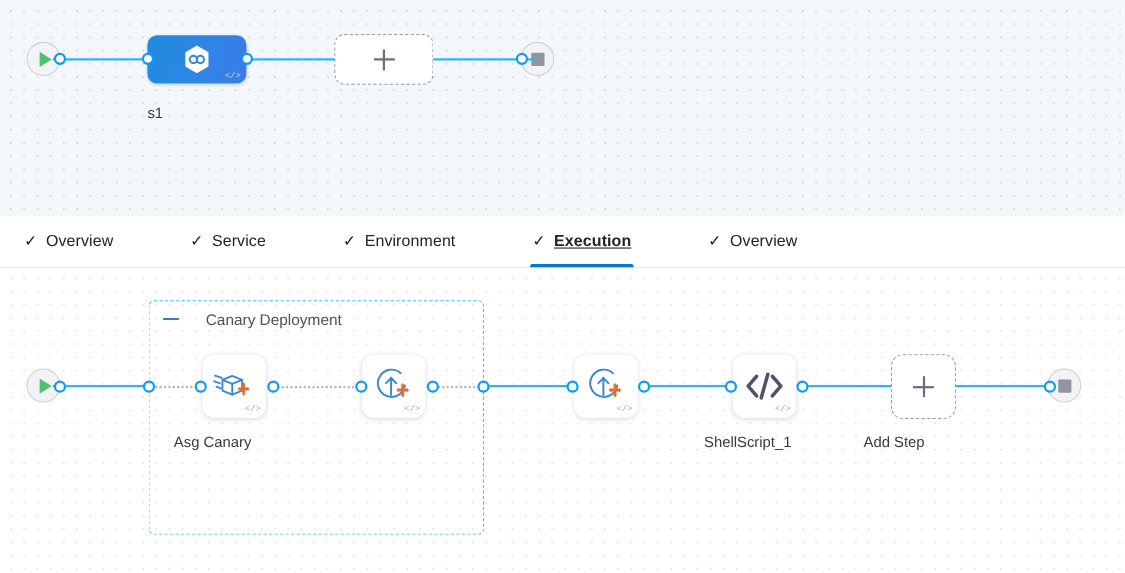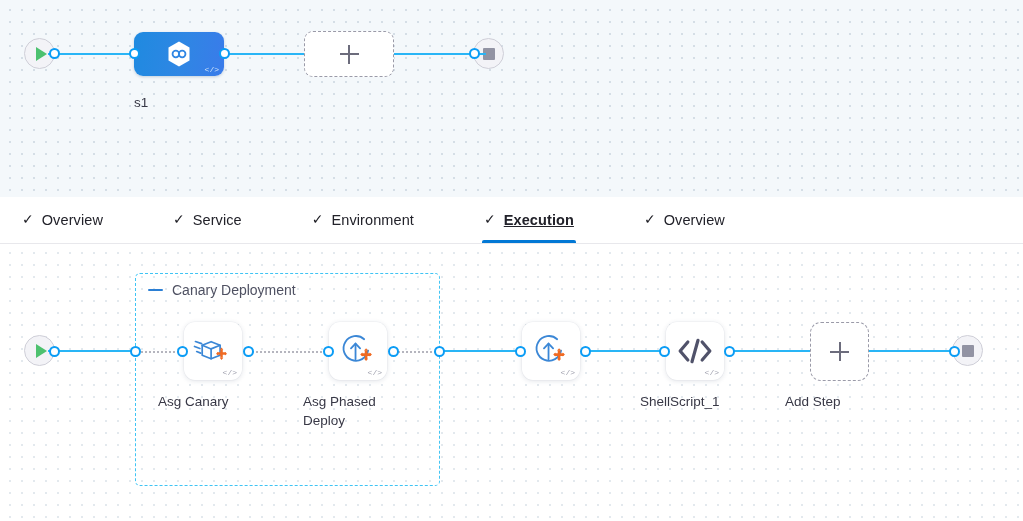--- a/index.html
+++ b/index.html
@@ -148,21 +148,21 @@
   
   .step-group {
     position: absolute;
     border: 1.6px dashed #3fc4f4;
     border-radius: 5px;
     background: rgba(255,255,255,0);
     z-index: 0;
   }
   .group-header {
     position: absolute;
-    display: flex; align-items: center; gap: 9px;
+    display: flex; align-items: center; gap: 24px;
     font-size: 14px; color: #4f5162;
     cursor: pointer;
   }
   .group-collapse {
     display: inline-block; width: 15px; height: 2.3px;
     background: #2b7fd4; border-radius: 2px;
   }
   svg { display: block; }
 </style>
 </head>
@@ -301,22 +301,20 @@
             <path d="M29.5 17.0 l2.1 2.4 h-4.2 z"></path>
             <path d="M29.5 30.6 l2.1 -2.4 h-4.2 z"></path>
             <path d="M23.3 23.8 l2.4 -2.1 v4.2 z"></path>
             <path d="M35.7 23.8 l-2.4 -2.1 v4.2 z"></path>
           </g>
         </svg>
       </span>
       <span class="badge">&lt;/&gt;</span>
     </div>
     <div class="port" style="left:388px; top:101.5px;"></div>
-    <div class="node-caption" style="left:303px; top:148px; width:110px; white-space:pre-line;">Asg Phased
-Deploy</div>
 
     <div class="port" style="left:515px; top:101.5px;"></div>
     <div class="step-node" style="left:522px; top:78px;">
       <span>
         <svg width="40" height="38" viewBox="0 0 42 40">
           <g stroke="#3b87d6" stroke-width="1.9" fill="none" stroke-linecap="round">
             <path d="M27.5 7.6 A13 13 0 1 0 31.6 19.5"></path>
             <path d="M18.4 28.6 L18.4 12.4"></path>
             <path d="M13.6 17.2 L18.4 12.2 L23.2 17.2"></path>
           </g>

